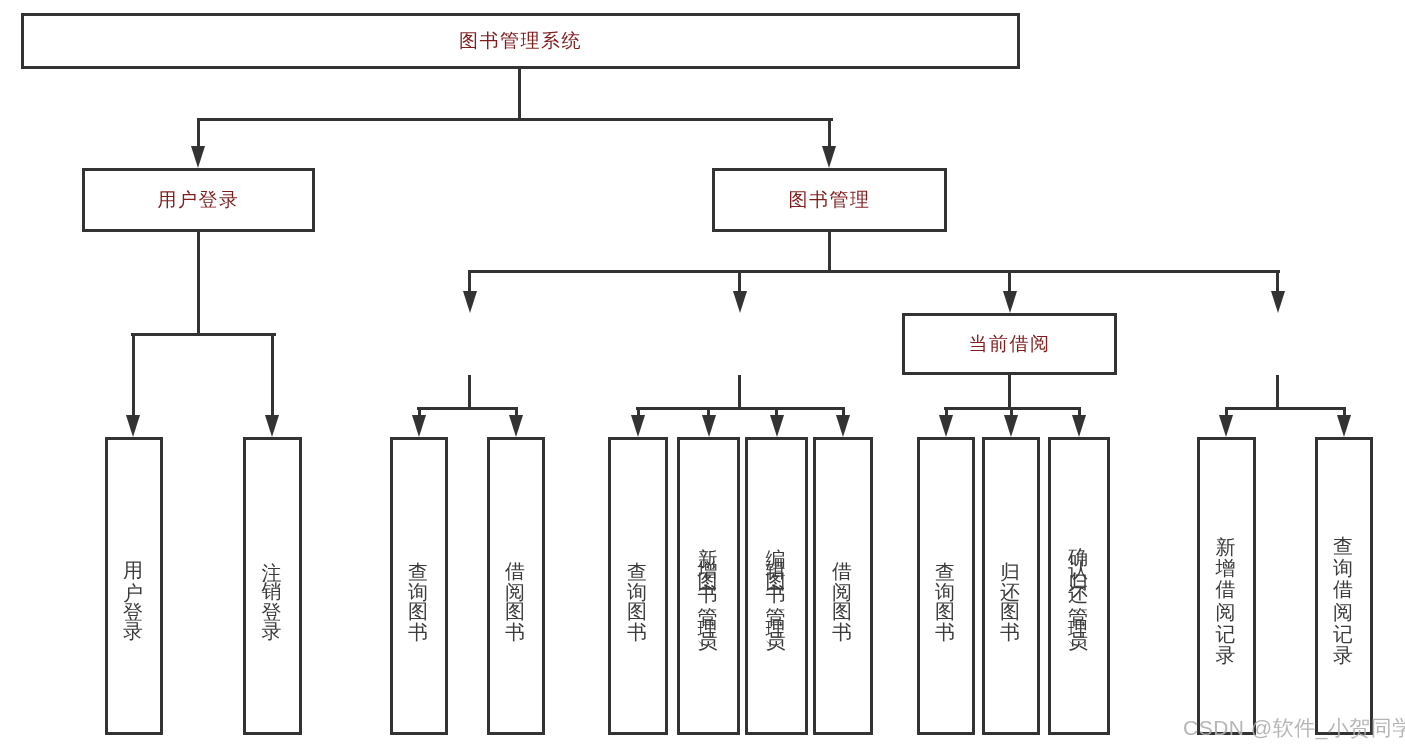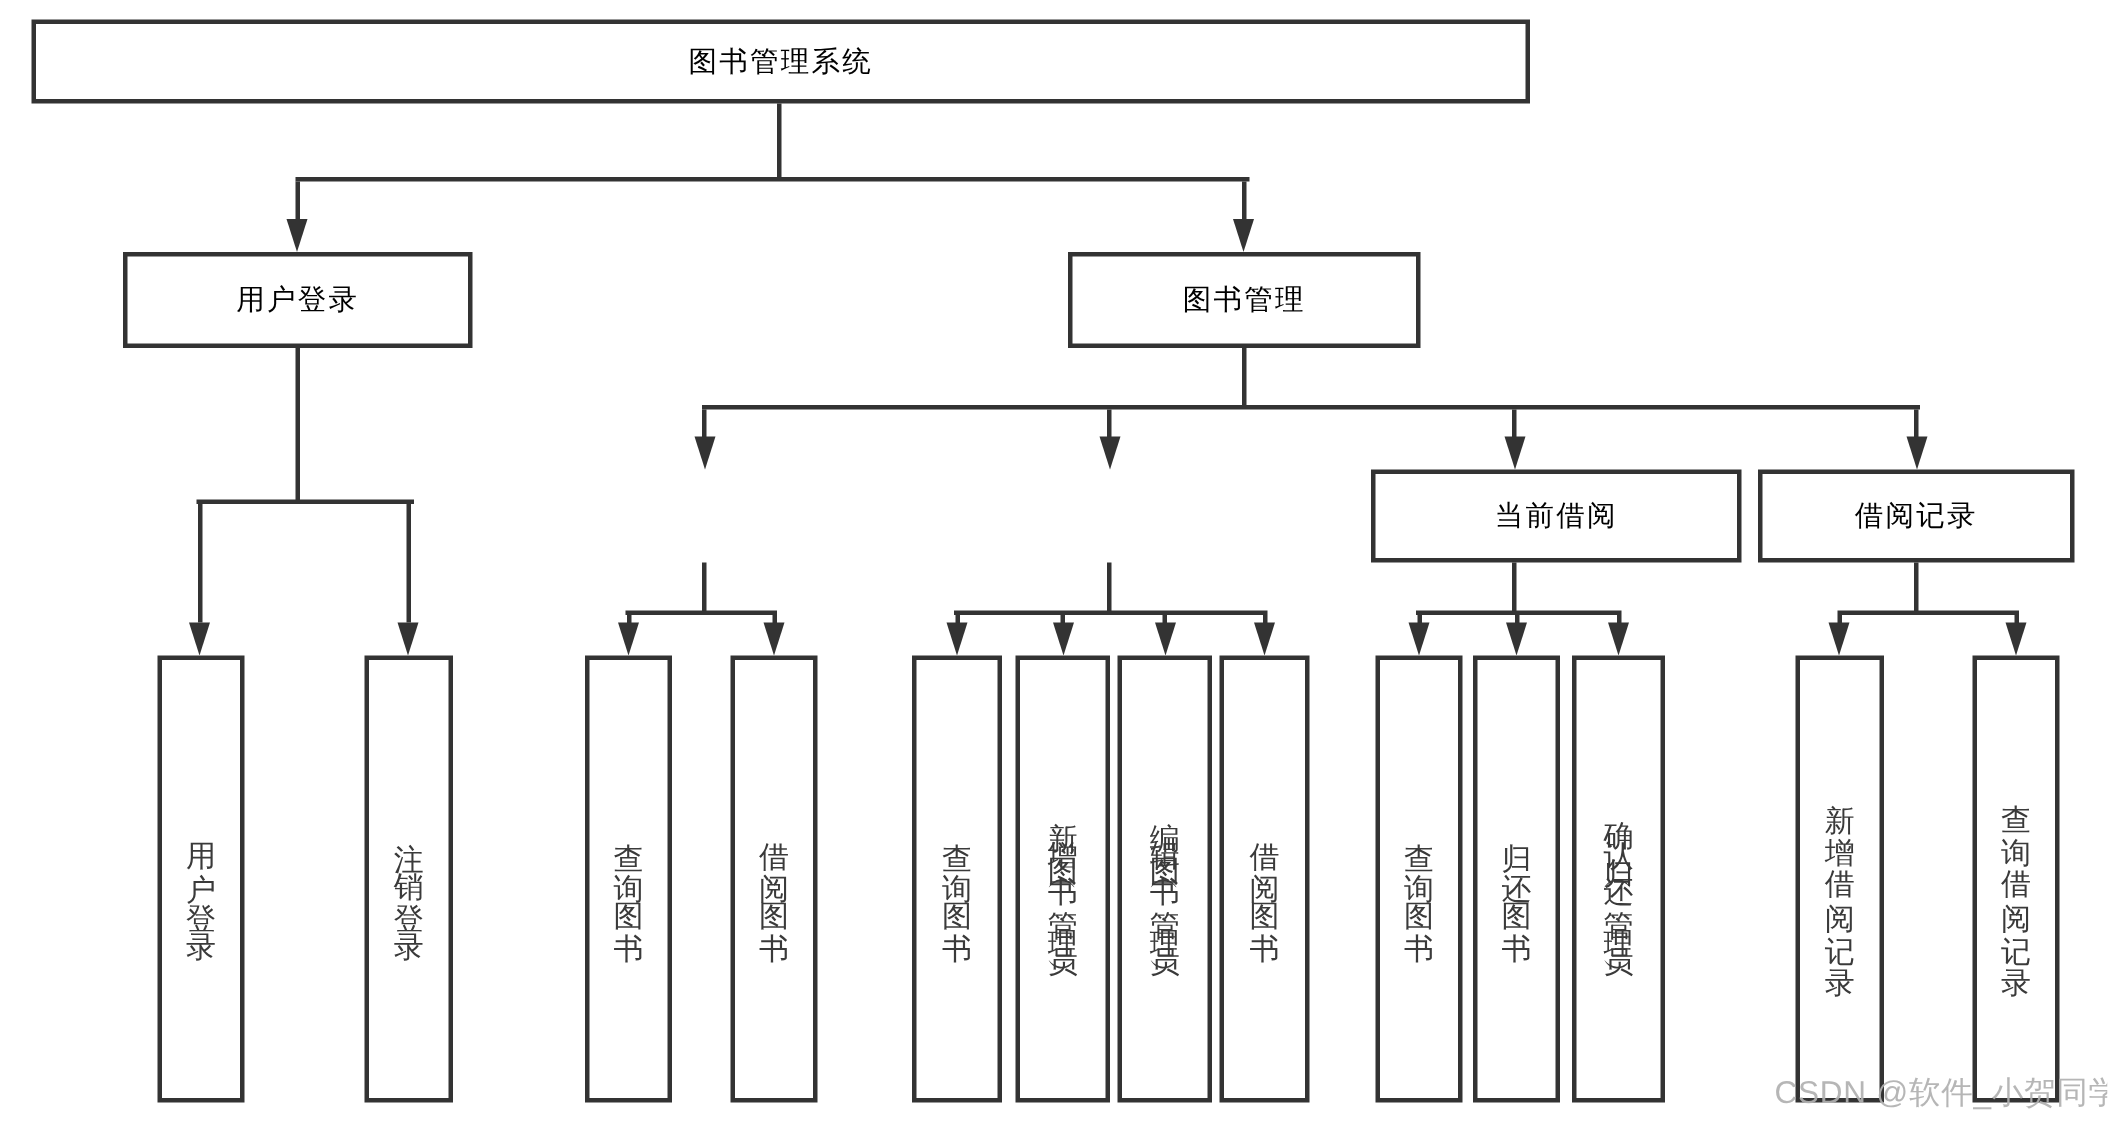--- a/index.html
+++ b/index.html
@@ -19,21 +19,21 @@
     border-right:7px solid transparent;
     border-top:22px solid #333333;
   }
   
   .box {
     position:absolute; box-sizing:border-box;
     border:3px solid #333333; background:#ffffff;
     display:flex; align-items:center; justify-content:center;
   }
   .hbox span {
-    font-size:19px; color:#000000; letter-spacing:1.5px; white-space:nowrap;
+    font-size:19px; color:#7f1d1d; letter-spacing:1.5px; white-space:nowrap;
   }
   .vbox span {
     writing-mode:vertical-rl; text-orientation:mixed;
     font-size:20px; color:#3a3a3a; white-space:nowrap;
   }
   .v4 { letter-spacing:20px; }
   .v6 { letter-spacing:22px; }
   .v9 { letter-spacing:12px; }
   .watermark {
     position:absolute; left:1183px; top:714px;
@@ -75,25 +75,22 @@
   <div class="ln" style="left:468px; top:270px; width:812px; height:3px;"></div>
   <div class="ln" style="left:468px; top:273px; width:3px; height:19px;"></div>
   <div class="arw" style="left:463px; top:291px;"></div>
   <div class="ln" style="left:738px; top:273px; width:3px; height:19px;"></div>
   <div class="arw" style="left:733px; top:291px;"></div>
   <div class="ln" style="left:1008px; top:273px; width:3px; height:19px;"></div>
   <div class="arw" style="left:1003px; top:291px;"></div>
   <div class="ln" style="left:1276px; top:273px; width:3px; height:19px;"></div>
   <div class="arw" style="left:1271px; top:291px;"></div>
 
-  <div class="box hbox" style="left:902px; top:313px; width:247px; height:62px;margin-left:12px;">
+  <div class="box hbox" style="left:902px; top:313px; width:215px; height:62px;">
     <span>当前借阅</span>
-  </div>
-  <div class="box hbox" style="left:1172px; top:313px; width:211px; height:62px;">
-    <span>借阅记录</span>
   </div>
 
   <div class="ln" style="left:468px; top:375px; width:3px; height:34px;"></div>
   <div class="ln" style="left:417px; top:407px; width:101px; height:3px;"></div>
   <div class="ln" style="left:418px; top:410px; width:3px; height:6px;"></div>
   <div class="arw" style="left:412px; top:415px;"></div>
   <div class="ln" style="left:515px; top:410px; width:3px; height:6px;"></div>
   <div class="arw" style="left:509px; top:415px;"></div>
 
   <div class="ln" style="left:738px; top:375px; width:3px; height:34px;"></div>

